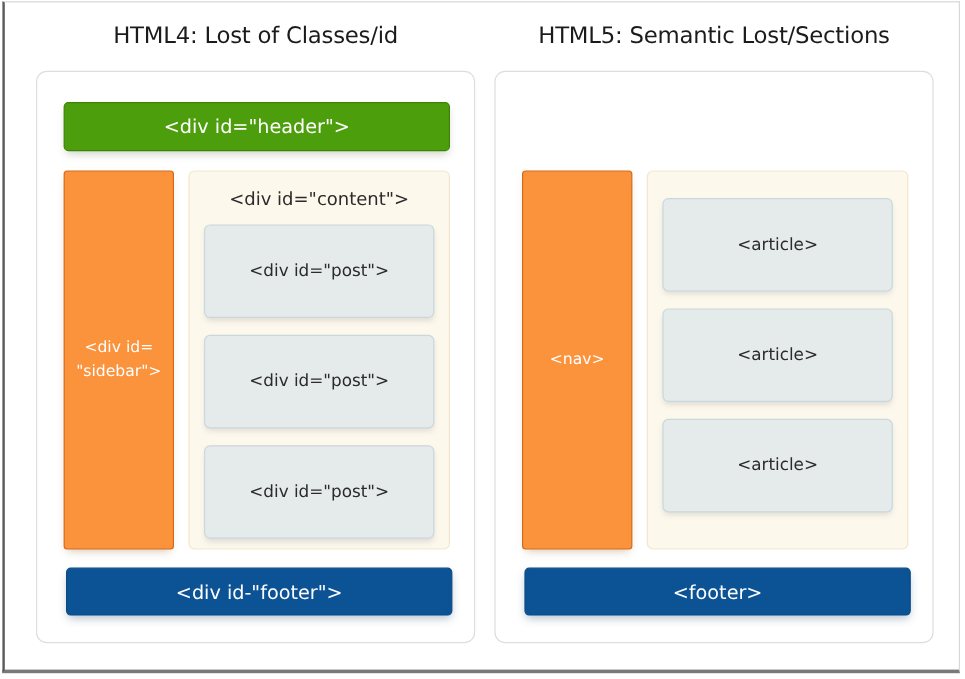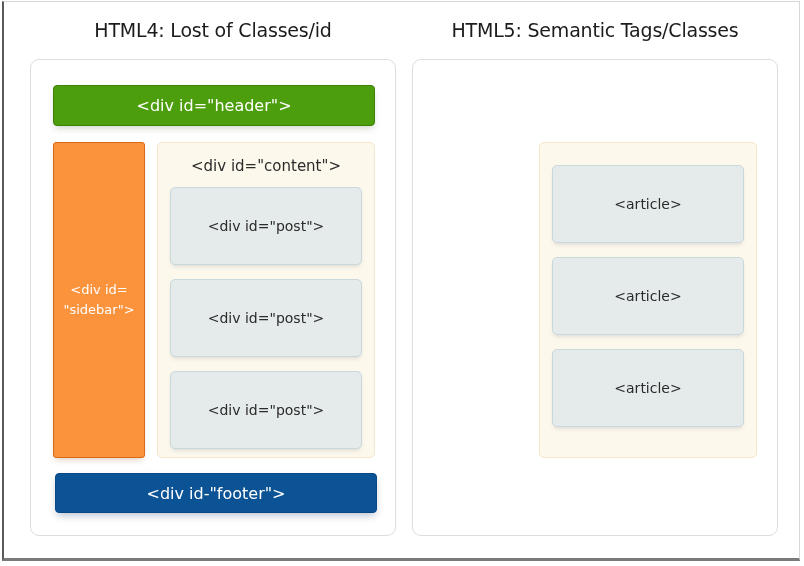--- a/index.html
+++ b/index.html
@@ -184,37 +184,43 @@
 
       <div class="block footer-block">
         <span>&lt;div id-"footer"&gt;</span>
       </div>
 
     </div>
   </div>
 
   <div class="column" id="column-html5">
 
-    <div class="column-title">HTML5: Semantic Tags/Classes</div>
+    <div class="column-title">HTML5: Semantic Lost/Sections</div>
 
     <div class="panel">
 
 
+      <div class="block sidebar-block">
+        <span>&lt;nav&gt;</span>
+      </div>
 
       <div class="block content-block">
 
 
         <div class="post-box first">
           <span>&lt;article&gt;</span>
         </div>
         <div class="post-box gap">
           <span>&lt;article&gt;</span>
         </div>
         <div class="post-box gap">
           <span>&lt;article&gt;</span>
         </div>
       </div>
 
+      <div class="block footer-block">
+        <span>&lt;footer&gt;</span>
+      </div>
 
     </div>
   </div>
 
 </div>
 
 </body></html>

